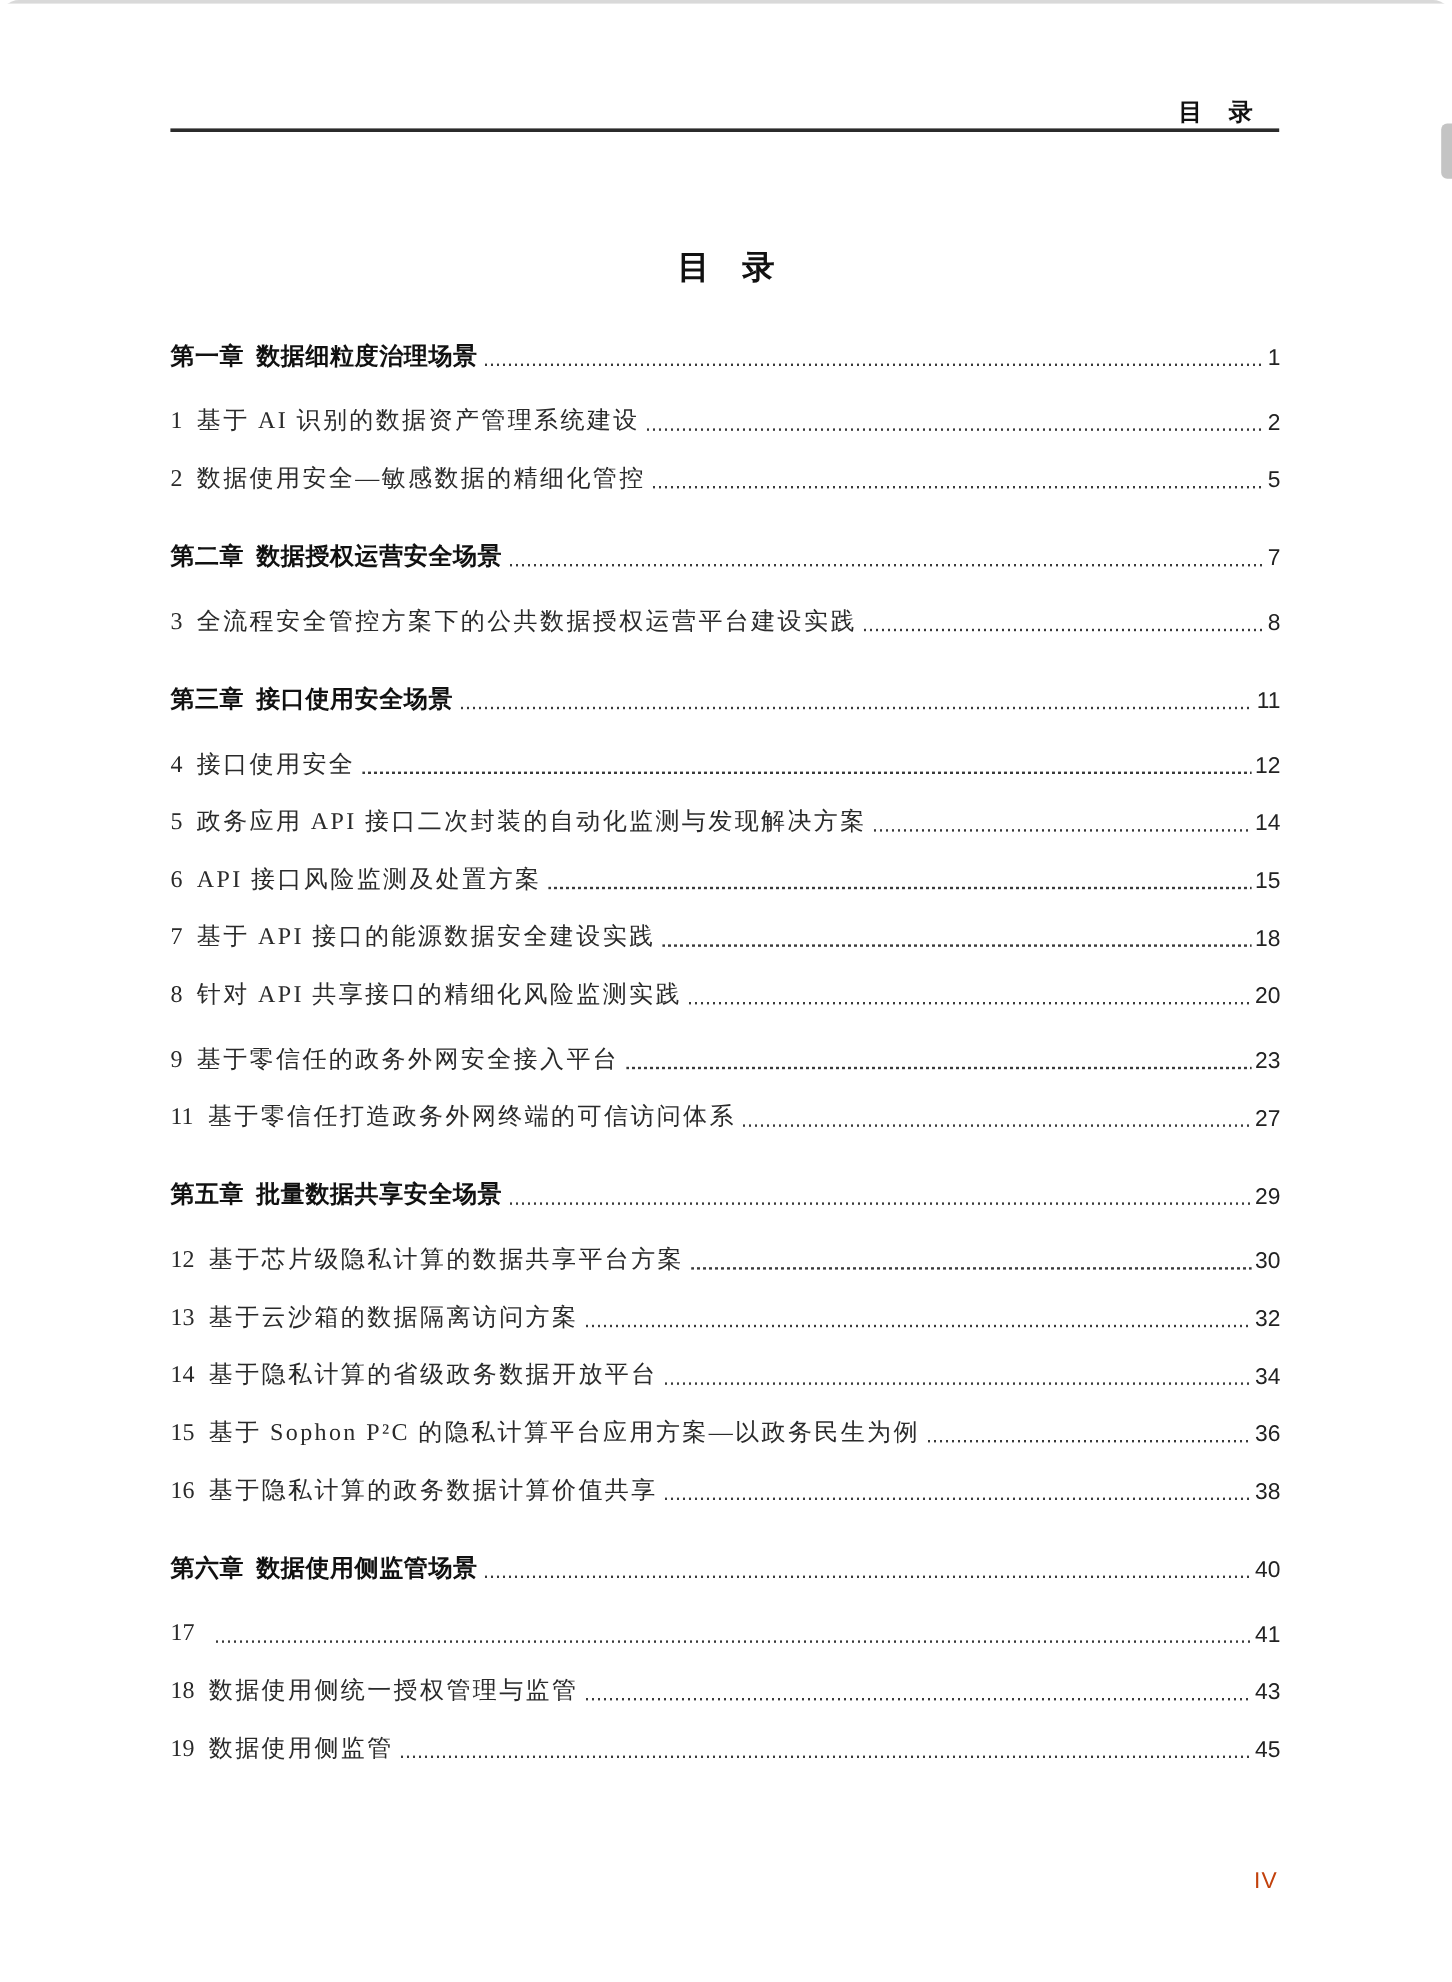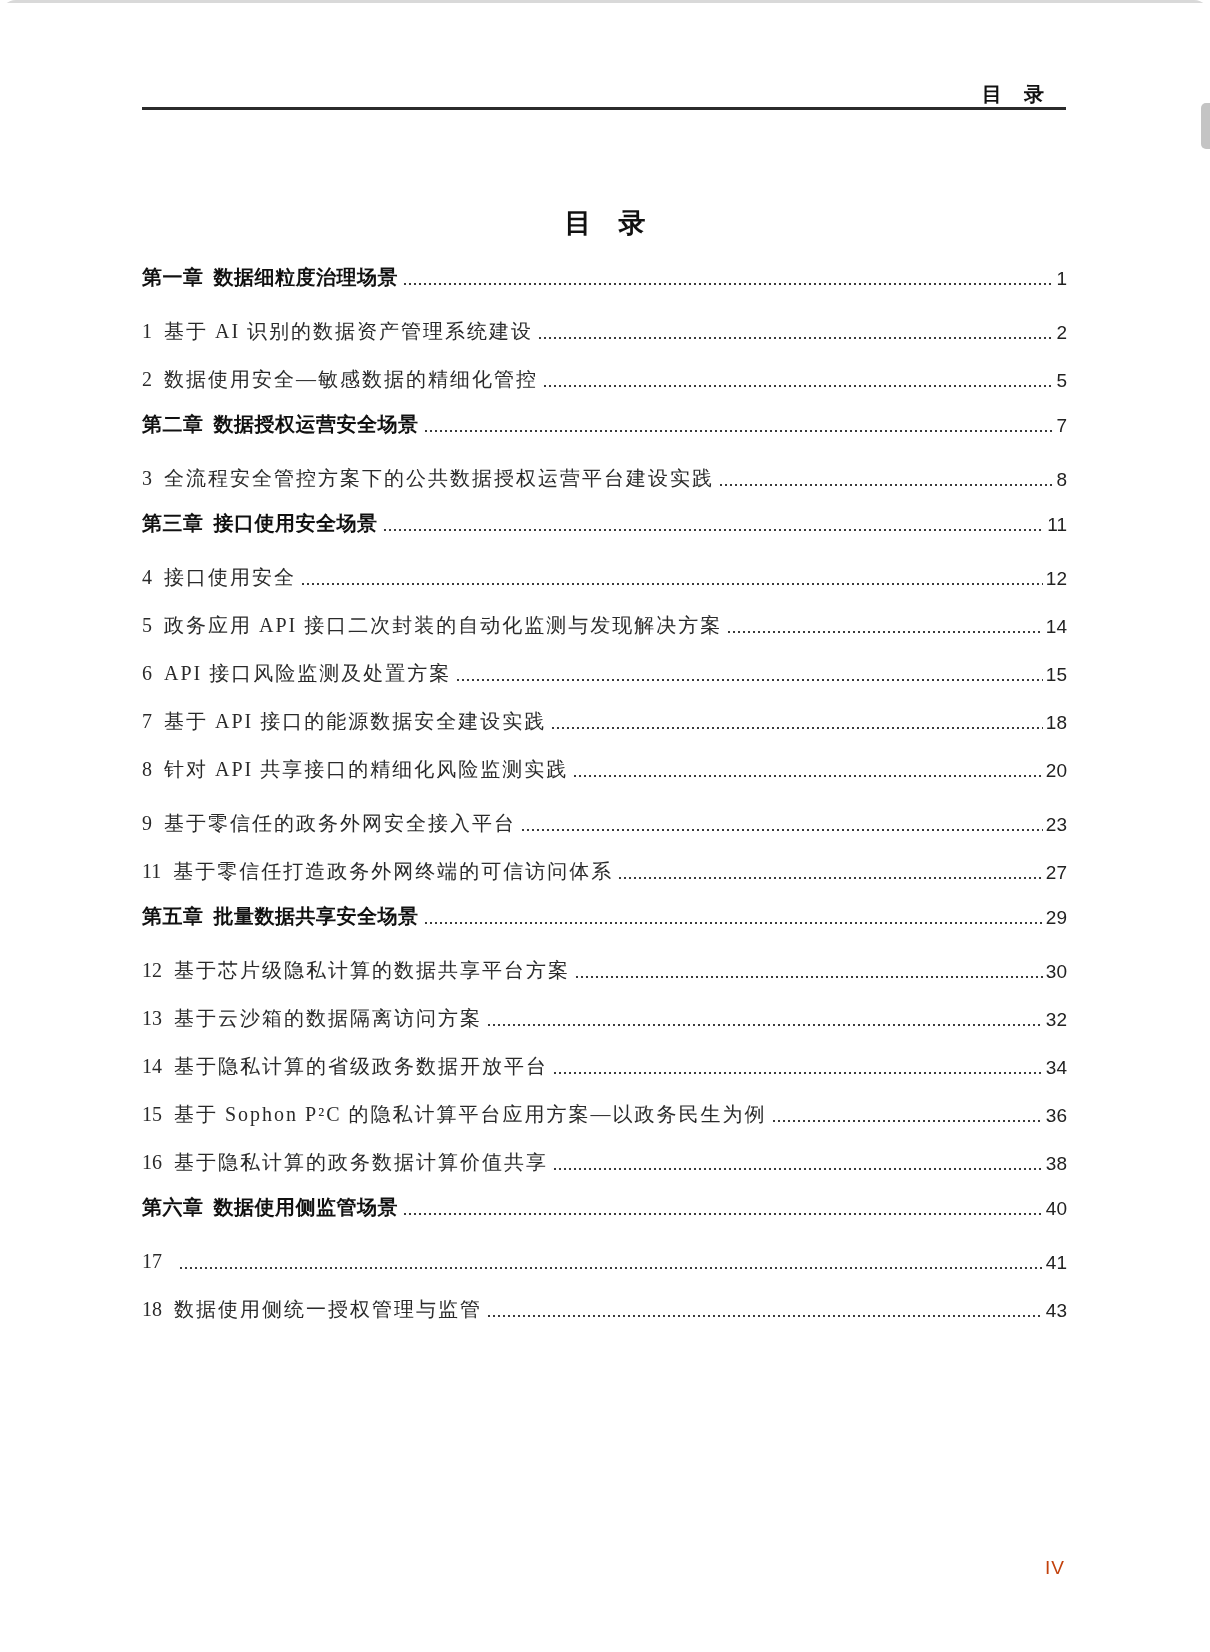--- a/index.html
+++ b/index.html
@@ -48,21 +48,21 @@
   .toc{
     position:absolute;top:245px;left:142px;right:143px;
   }
   .row{
     display:flex;align-items:flex-end;
     height:26px;
     margin-top:22px;
     white-space:nowrap;
   }
   .row.first{margin-top:11px;}
-  .row.chapter{margin-top:19px;}
+  .row.chapter{margin-top:39px;}
   .row.after-chapter{margin-top:28px;}
   .row .num{flex:0 0 auto;line-height:25px;}
   .row .ttl{flex:0 0 auto;line-height:25px;}
   .row .dots{
     flex:1 1 auto;
     height:2px;
     margin:0 3px 5px 6px;
     background:repeating-linear-gradient(to right,
       var(--dot) 0,var(--dot) 2px,transparent 2px,transparent 5px);
   }
@@ -226,16 +226,22 @@
         <span class="num">17</span>
         <span class="dots"></span>
         <span class="pg">41</span>
       </div>
       <div class="row item">
         <span class="num">18</span>
         <span class="ttl">数据使用侧统一授权管理与监管</span>
         <span class="dots"></span>
         <span class="pg">43</span>
       </div>
+      <div class="row item">
+        <span class="num">19</span>
+        <span class="ttl">数据使用侧监管</span>
+        <span class="dots"></span>
+        <span class="pg">45</span>
+      </div>
     </div>
 
   <div class="footer-page-number">IV</div>
 </div>
 
 </body></html>

